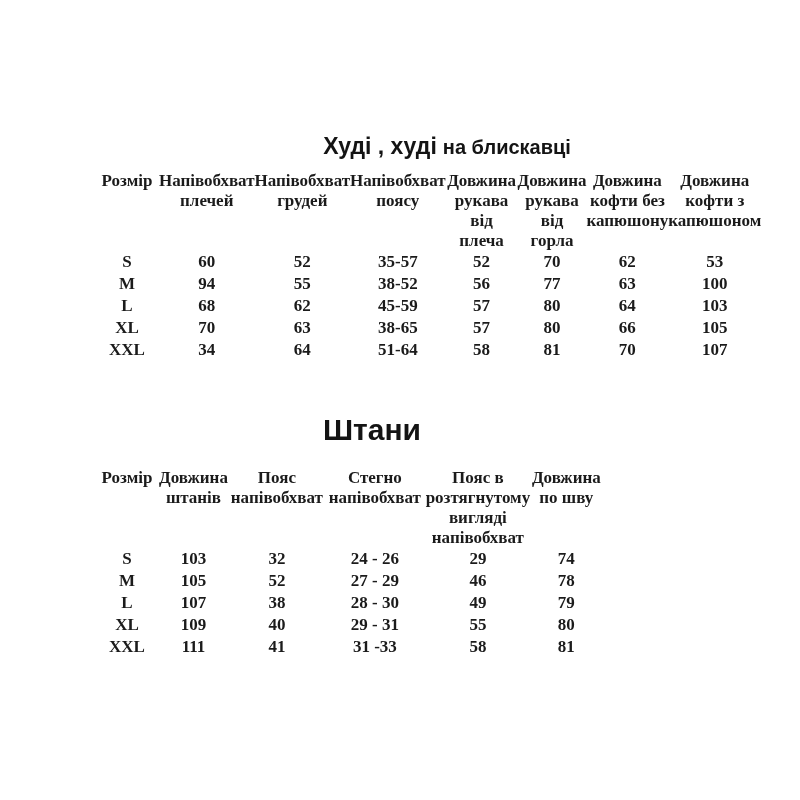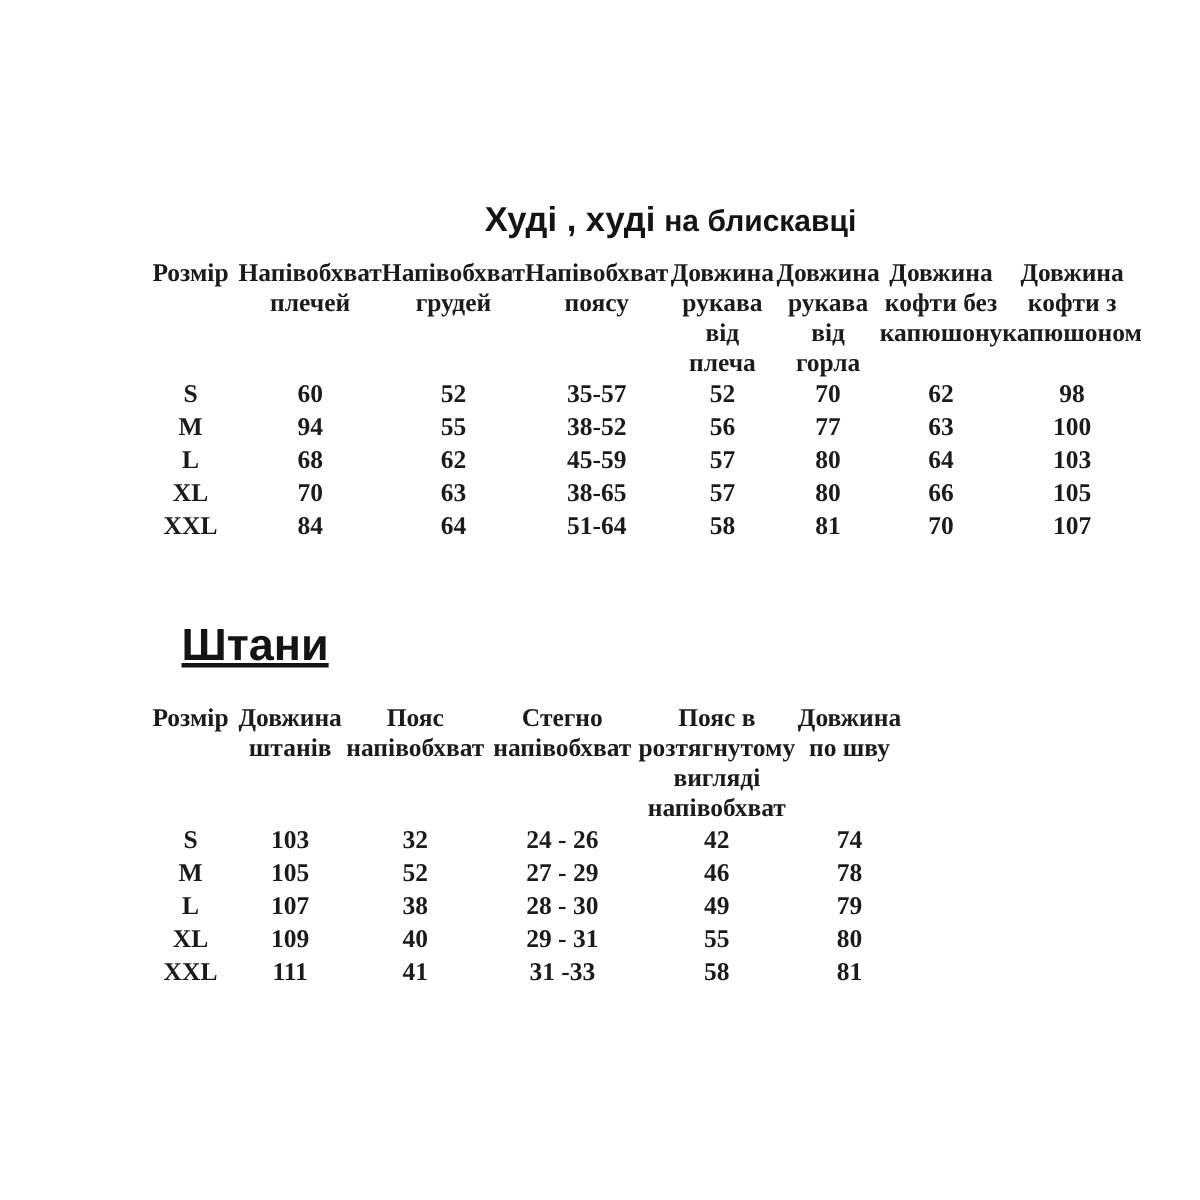--- a/index.html
+++ b/index.html
@@ -32,22 +32,22 @@
   }
   .t1 .suffix {
     font-size: 20px;
     margin-left: 6px;
   }
   .t2 {
     width: 502px;
     margin: 52px 0 21px 95px;
     font-size: 30px;
     line-height: 34px;
+    text-align: center;
     transform: translateX(26px);
-    text-decoration: underline;
   }
   table.size-table {
     border-collapse: separate;
     border-spacing: 0;
     table-layout: fixed;
     margin-left: 95px;
   }
   table.size-table th {
     font-family: "Liberation Serif", serif;
     font-size: 17px;
@@ -114,21 +114,21 @@
         </thead>
         <tbody>
           <tr>
             <td>S</td>
             <td>60</td>
             <td>52</td>
             <td>35-57</td>
             <td>52</td>
             <td>70</td>
             <td>62</td>
-            <td>98</td>
+            <td>53</td>
           </tr>
           <tr>
             <td>M</td>
             <td>94</td>
             <td>55</td>
             <td>38-52</td>
             <td>56</td>
             <td>77</td>
             <td>63</td>
             <td>100</td>
@@ -148,21 +148,21 @@
             <td>70</td>
             <td>63</td>
             <td>38-65</td>
             <td>57</td>
             <td>80</td>
             <td>66</td>
             <td>105</td>
           </tr>
           <tr>
             <td>XXL</td>
-            <td>84</td>
+            <td>34</td>
             <td>64</td>
             <td>51-64</td>
             <td>58</td>
             <td>81</td>
             <td>70</td>
             <td>107</td>
           </tr>
         </tbody>
       </table>
   </section>
@@ -194,21 +194,21 @@
             <th>Довжина
 по шву</th>
           </tr>
         </thead>
         <tbody>
           <tr>
             <td>S</td>
             <td>103</td>
             <td>32</td>
             <td>24 - 26</td>
-            <td>42</td>
+            <td>29</td>
             <td>74</td>
           </tr>
           <tr>
             <td>M</td>
             <td>105</td>
             <td>52</td>
             <td>27 - 29</td>
             <td>46</td>
             <td>78</td>
           </tr>

